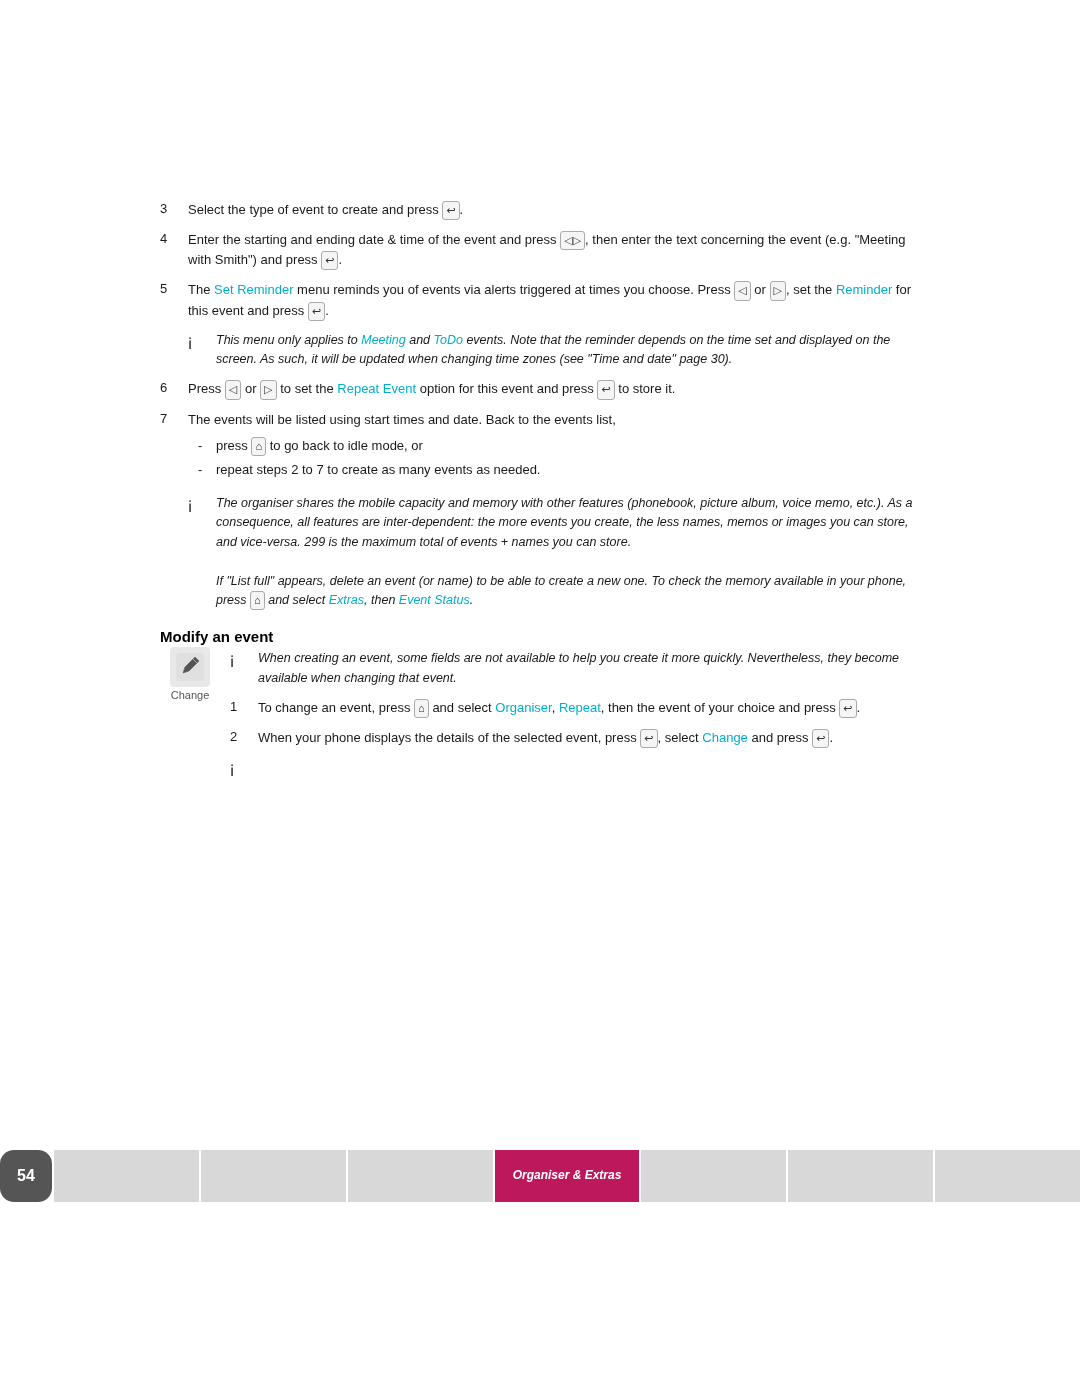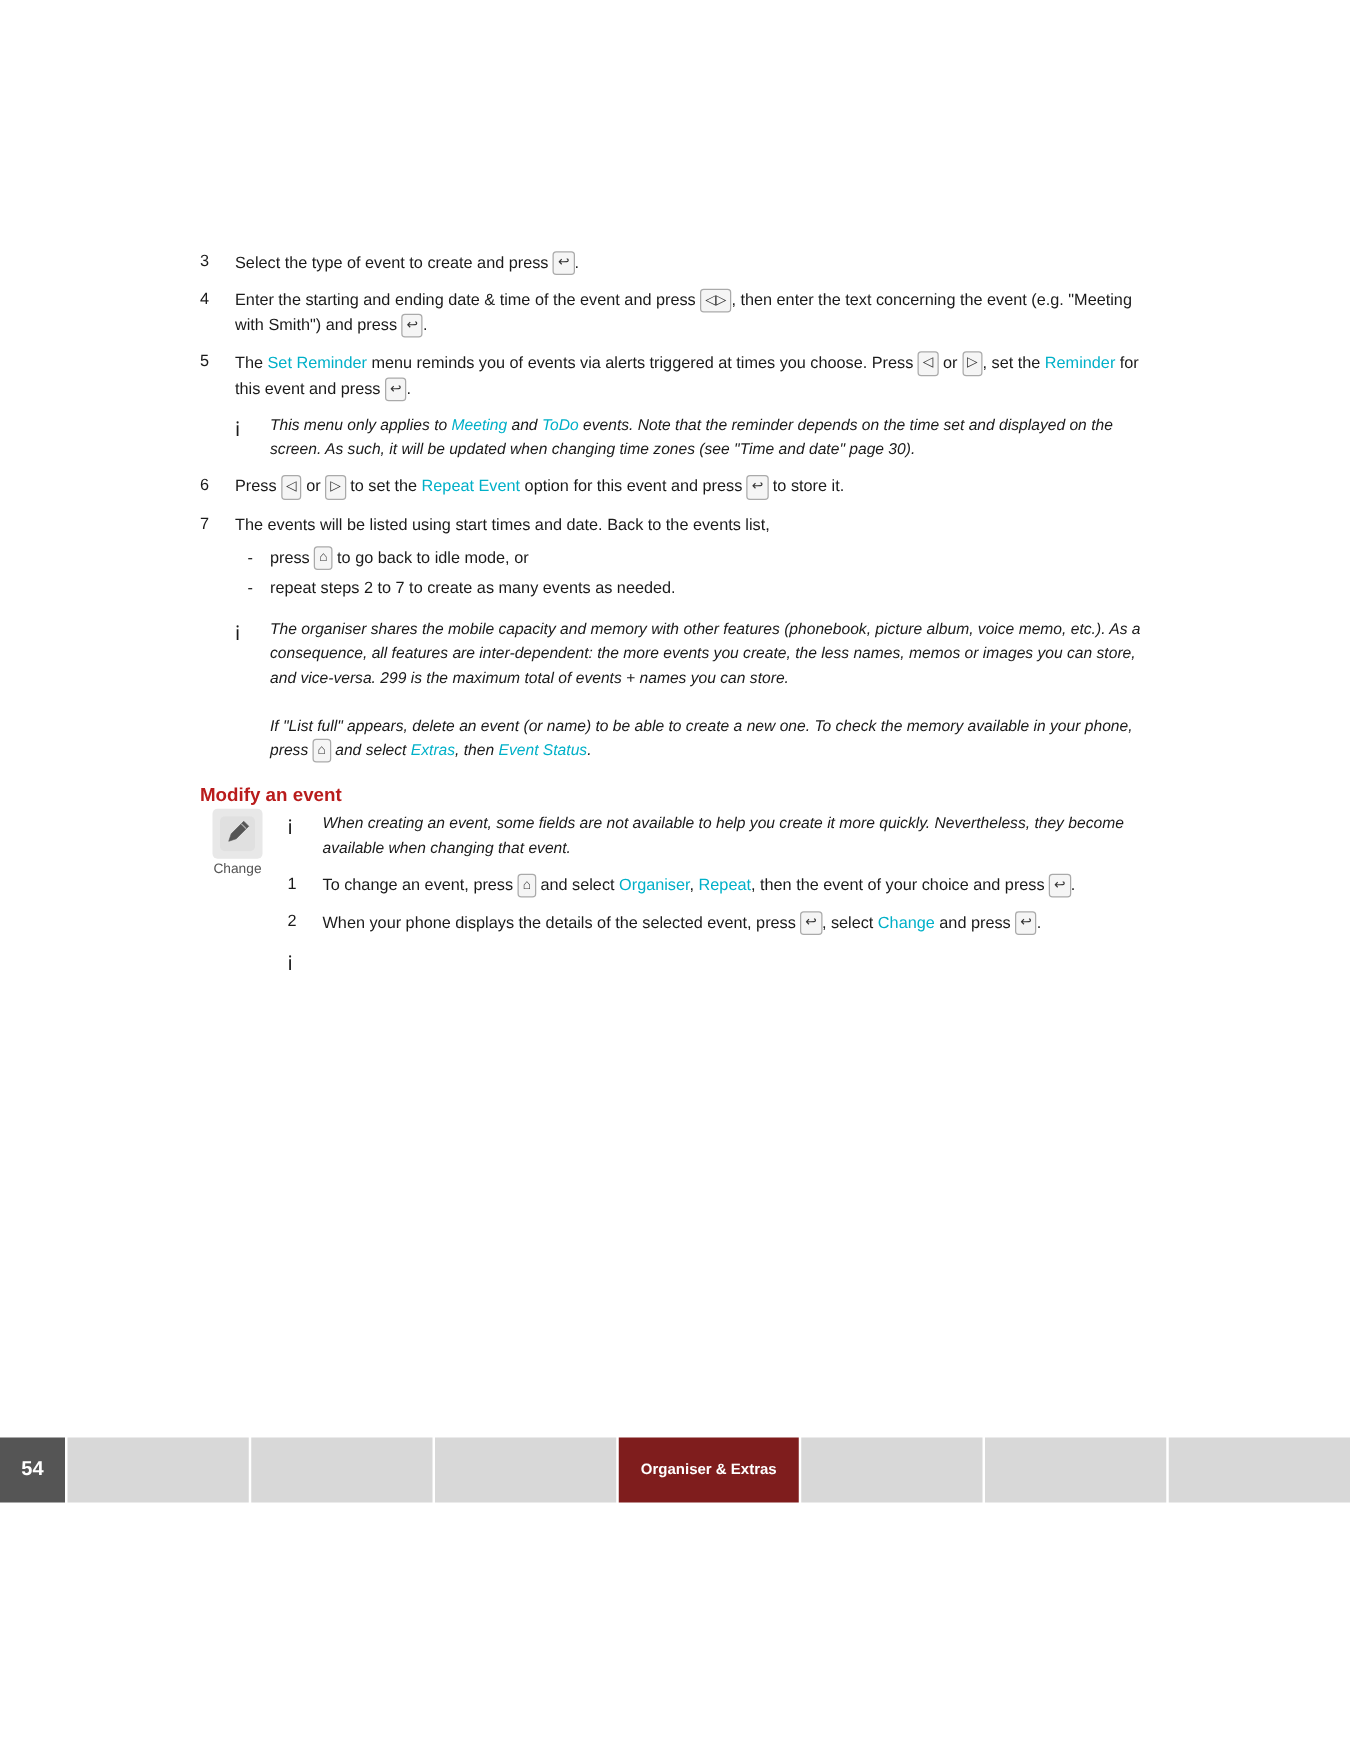--- a/index.html
+++ b/index.html
@@ -67,21 +67,21 @@
       font-size: 13px;
       line-height: 1.55;
     }
     .dash {
       min-width: 18px;
       color: #1a1a1a;
     }
     .section-title {
       font-size: 15px;
       font-weight: bold;
-      color: #b91c1c;
+      color: #000000;
       margin-top: 18px;
       margin-bottom: 2px;
     }
     .section-sub {
       font-size: 14px;
       font-weight: bold;
       font-style: italic;
       color: #00b0c8;
       margin-bottom: 10px;
     }
@@ -140,32 +140,34 @@
     .footer-num {
       background: #555555;
       color: #ffffff;
       font-size: 16px;
       font-weight: bold;
       display: flex;
       align-items: center;
       justify-content: center;
       min-width: 52px;
       padding: 0 8px;
+      border-radius: 14px;
     }
     .tab-cell {
       flex: 1;
       display: flex;
       align-items: center;
       justify-content: center;
       background: #cccccc;
       margin-left: 2px;
     }
     .tab-cell.active {
-      background: #7f1d1d;
+      background: #be185d;
       color: #ffffff;
+      font-style: italic;
     }
     .tab-cell-text {
       font-size: 12px;
       font-weight: bold;
       color: #ffffff;
       text-align: center;
       line-height: 1.3;
     }
     .tab-cell.light {
       background: #d8d8d8;

